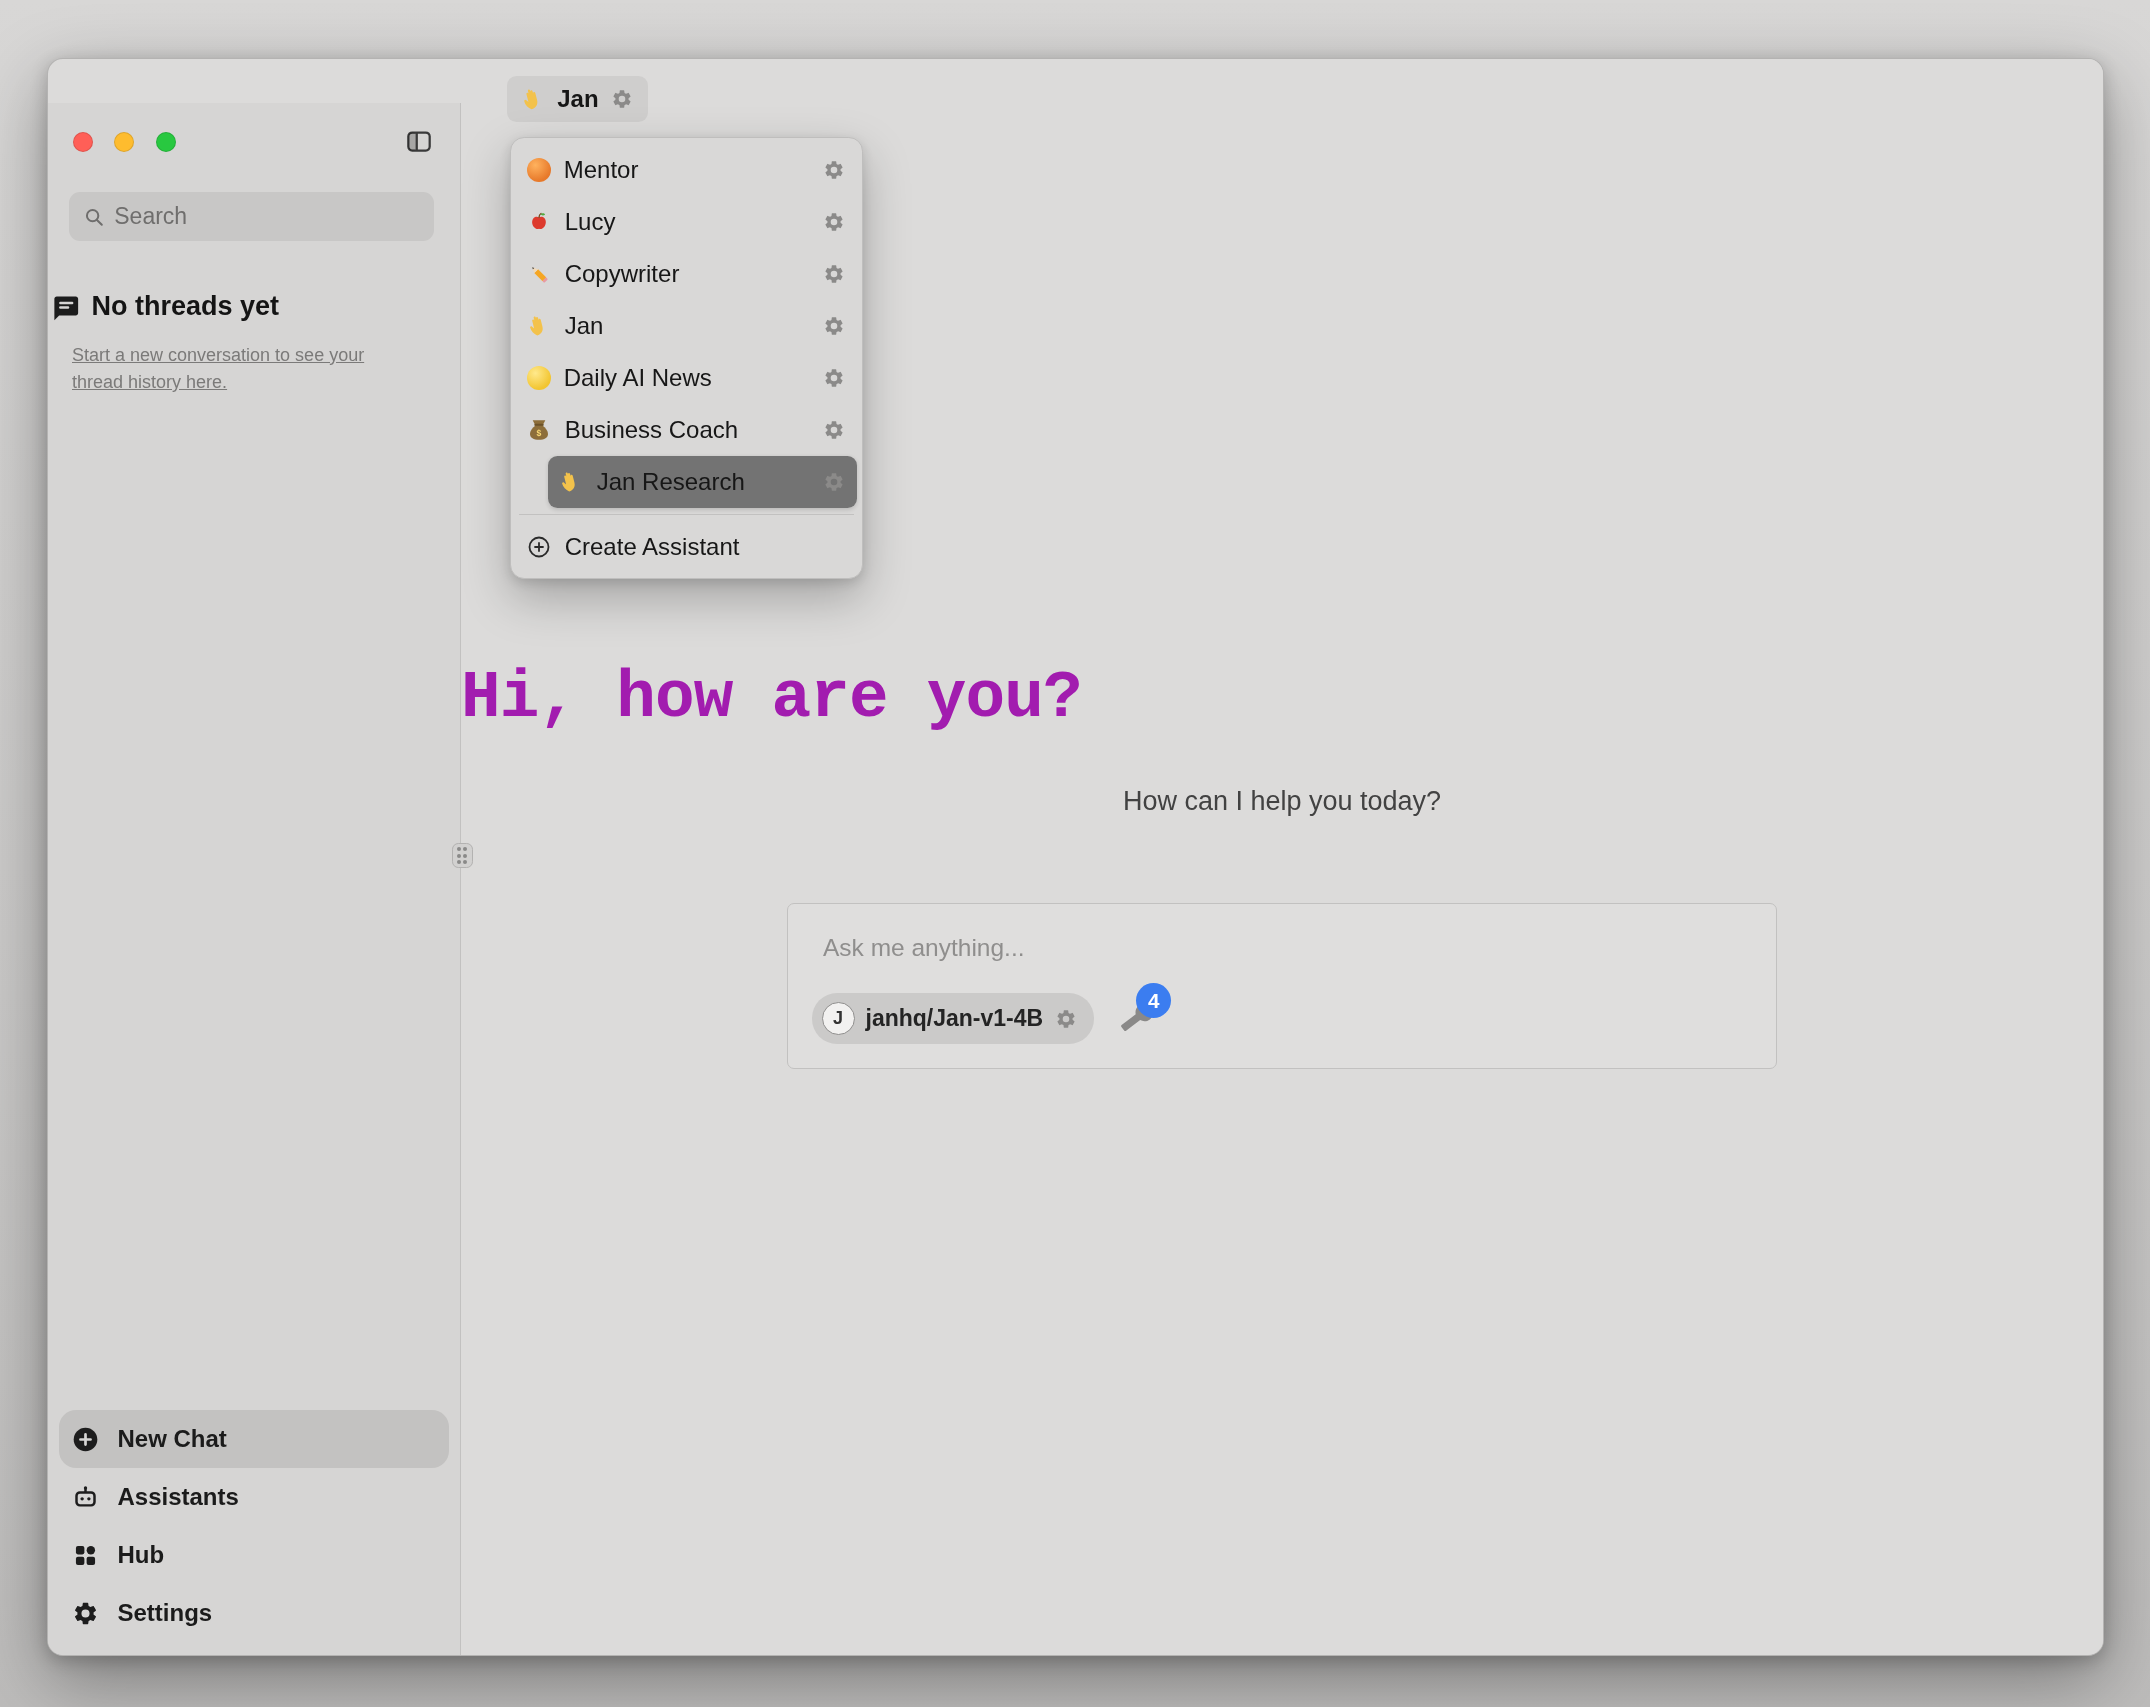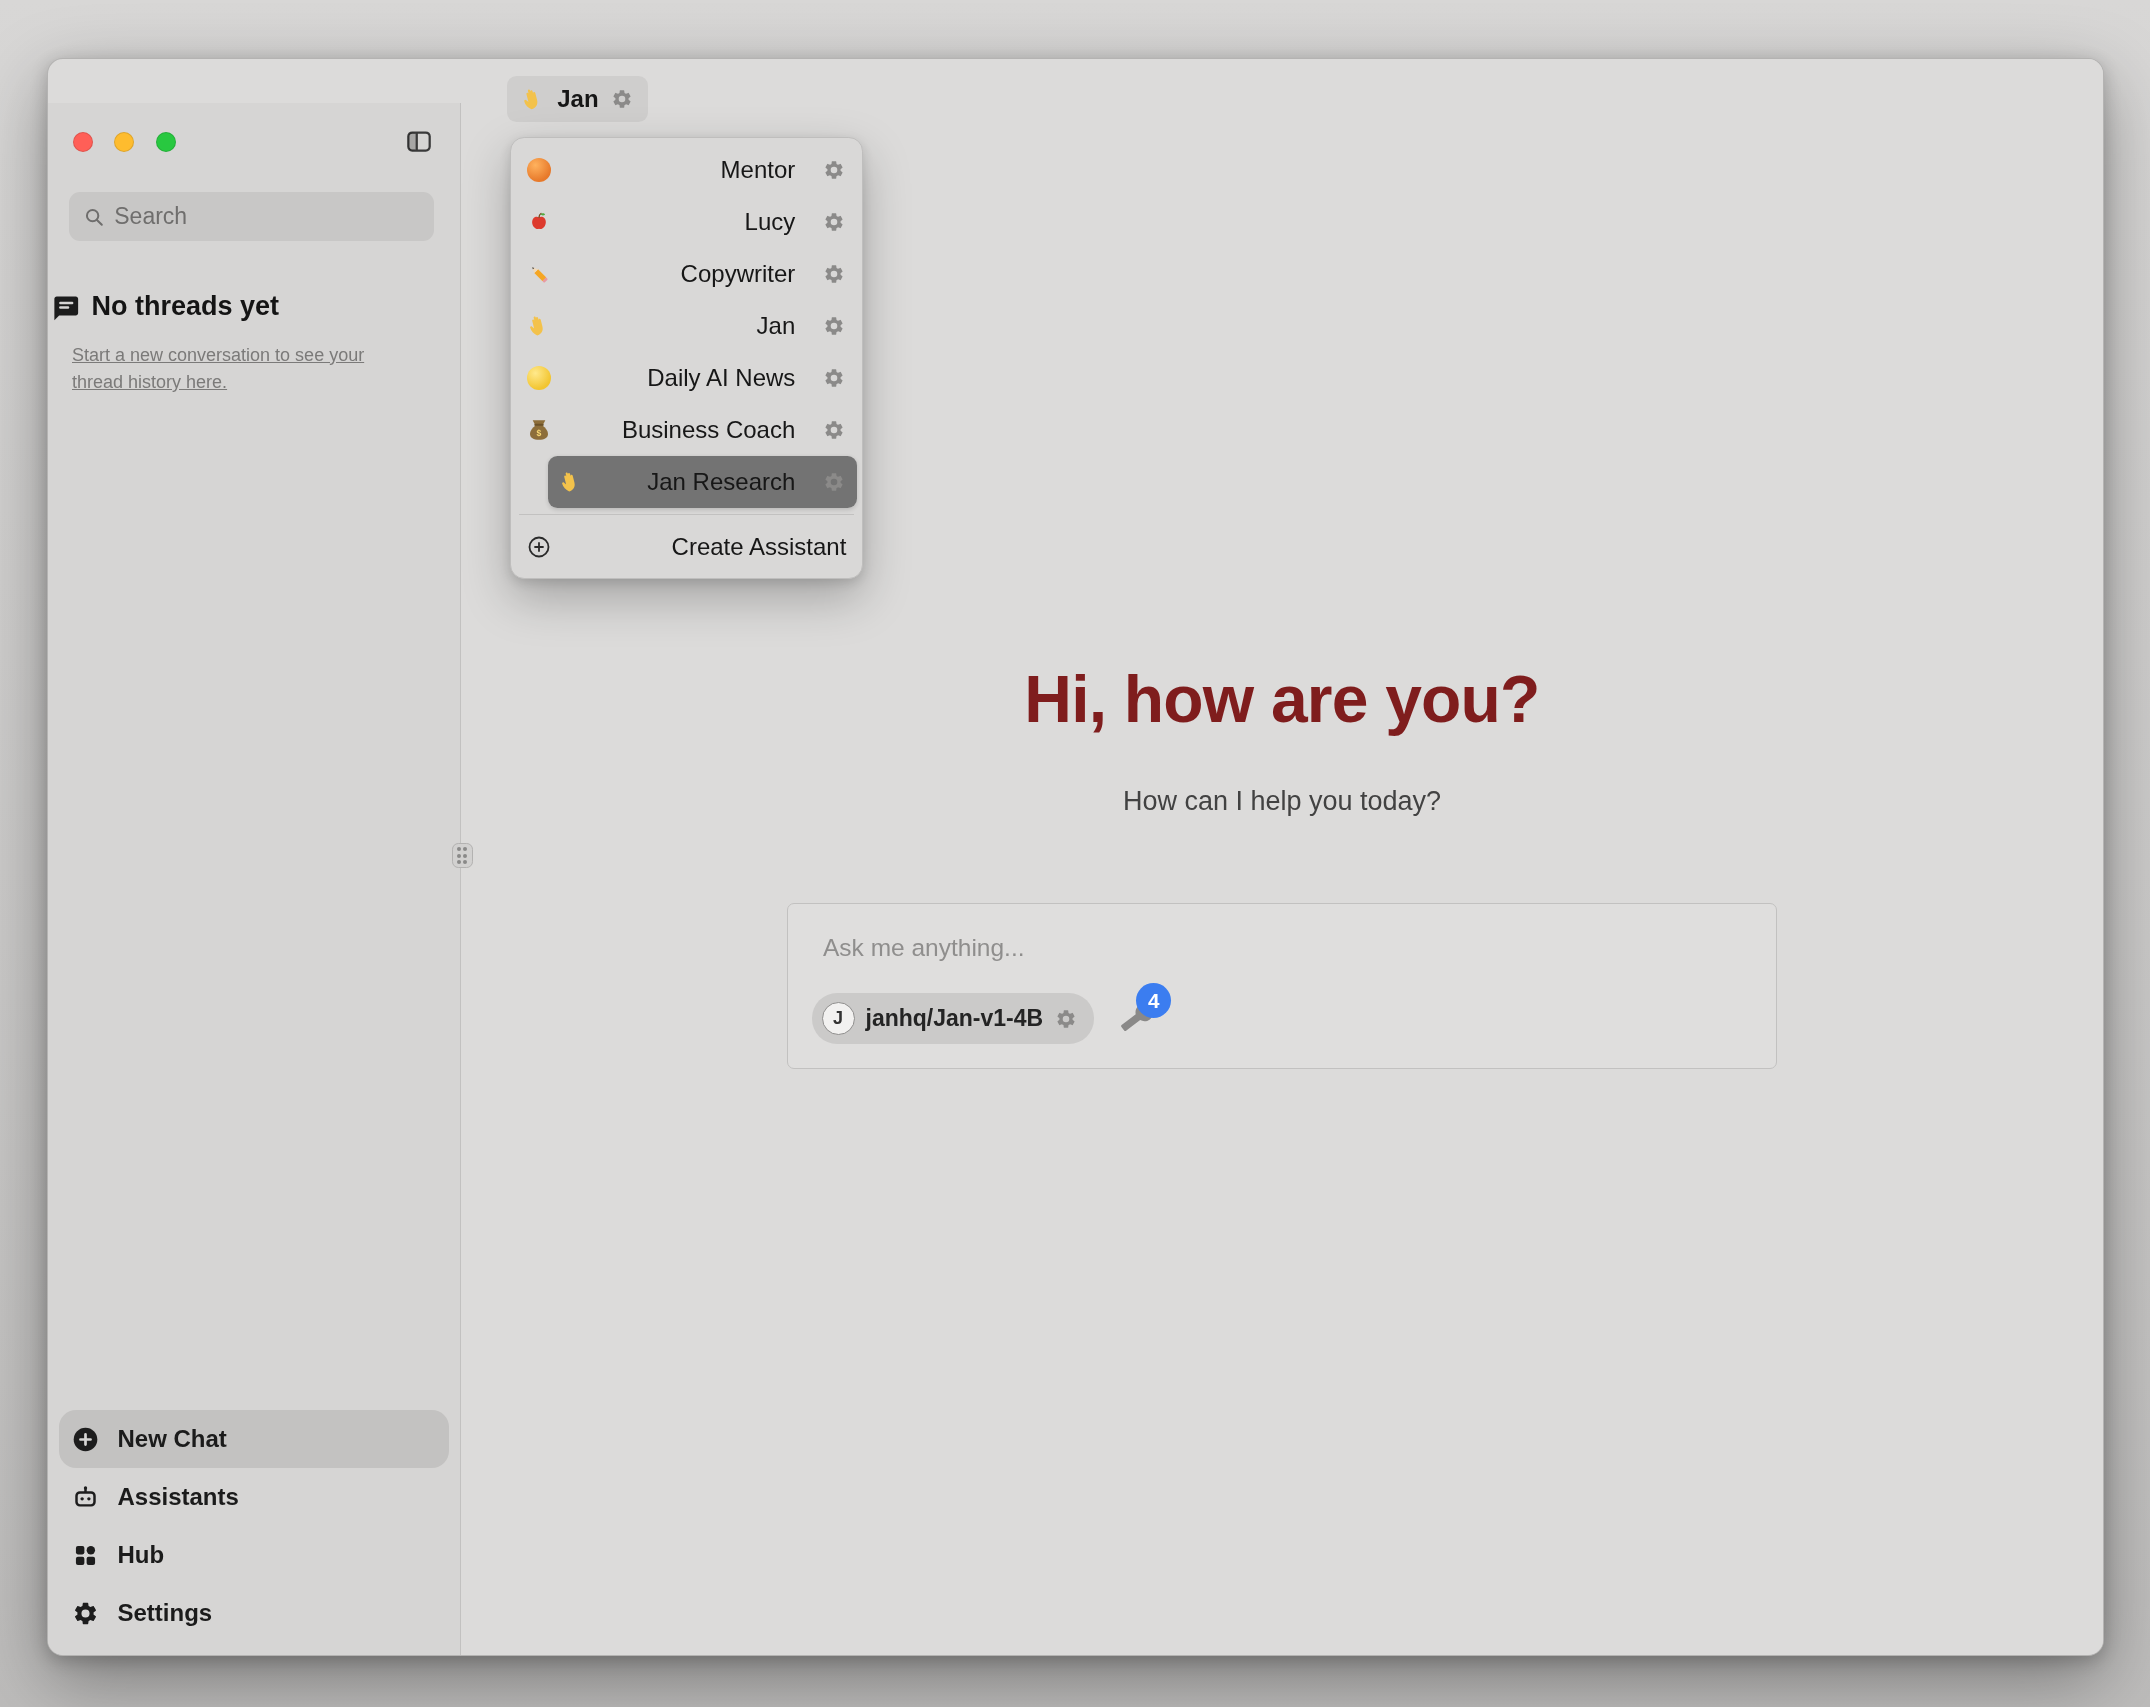--- a/index.html
+++ b/index.html
@@ -67,33 +67,33 @@
   .gear-btn { width:24px; height:24px; display:inline-flex; align-items:center; justify-content:center; color:#8b8a89; cursor:pointer; }
   .gear-btn svg { width:22px; height:22px; fill:currentColor; }
   
   .menu {
     position:absolute; left:49px; top:78px; width:353px;
     background:#d9d8d7; border:0.8px solid #bfbebd; border-radius:14.2px;
     box-shadow:0 19px 47px rgba(0,0,0,.25), 0 3.2px 11px rgba(0,0,0,.12);
     padding:5.5px 4.7px; z-index:10;
   }
   .menu-row {
-    height:52px; display:flex; align-items:center; gap:27px; padding:0 11px;
-    border-radius:9.5px; cursor:pointer;text-align:right;
+    height:52px; display:flex; align-items:center; gap:13px; padding:0 11px;
+    border-radius:9.5px; cursor:pointer;
   }
   .menu-row.selected { background:#737373; box-shadow:0 1.6px 4.7px rgba(0,0,0,.14);margin-left:32px; }
   .menu-label { font-size:24px; color:#171717; flex:1; }
   .menu-div { height:0.8px; background:#c2c1c0; margin:6.3px 3.2px; }
   .ball { width:24px; height:24px; border-radius:50%; }
   .ball.orange { background:radial-gradient(circle at 35% 30%, #ffb25e, #e7792a 70%); }
   .ball.yellow { background:radial-gradient(circle at 35% 30%, #ffe98c, #f2c530 70%); }
   
   .greeting {
-    position:absolute; left:0; right:0; top:602px; text-align:center;
-    font-family:Liberation Sans, sans-serif; font-size:66px; color:#7f1d1d; letter-spacing:-0.8px;
+    position:absolute; left:0; right:0; top:602px; 
+    font-family:Liberation Mono, monospace; font-size:66px; color:#a21caf; letter-spacing:-0.8px;
   }
   .subtitle { position:absolute; left:0; right:0; top:727px; text-align:center; font-size:27px; color:#424242; }
   
   .composer {
     position:absolute; left:50%; transform:translateX(-50%); top:844px;
     width:990px; height:166px; border:1.6px solid #c2c1c0; border-radius:7px;
     background:rgba(255,255,255,.10);
   }
   .composer input {
     position:absolute; left:35px; top:30px; width:711px; border:none; outline:none; background:transparent;

